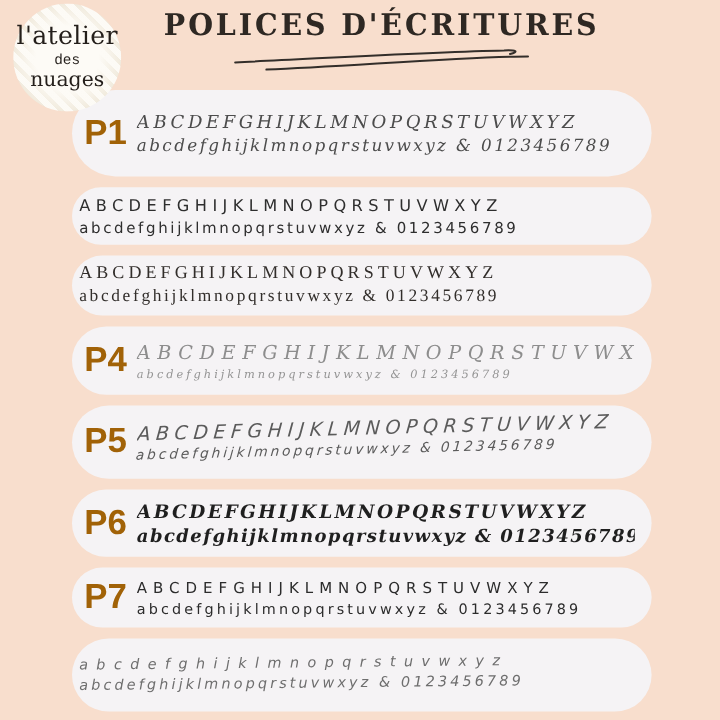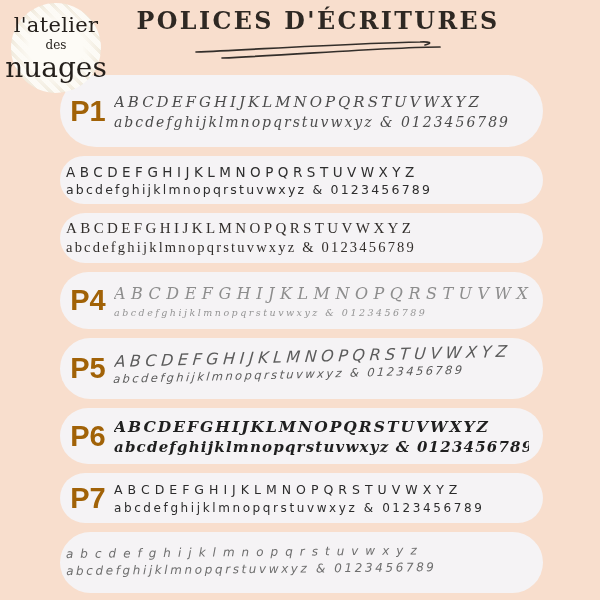--- a/index.html
+++ b/index.html
@@ -36,22 +36,22 @@
       repeating-linear-gradient(45deg, #e9e0cd 0 3.5px, #fcfaf5 3.5px 9px);
     display:flex;align-items:center;justify-content:center;
     z-index:5;
   }
   .badge-text{
     text-align:center;color:#241f1b;
     font-family:"DejaVu Serif", serif;
     line-height:1;
   }
   .badge-l1{display:block;font-size:21px;letter-spacing:.3px;}
-  .badge-l2{display:block;font-size:12px;margin-top:3px;}
-  .badge-l3{display:block;font-size:28px;margin-top:3px;}
+  .badge-l2{display:block;font-size:12px;margin-top:3px;font-family:Liberation Mono, monospace;}
+  .badge-l3{display:block;font-size:17px;margin-top:3px;}
 
   
   .rows{
     position:absolute;left:60px;top:75px;width:483px;
     display:flex;flex-direction:column;gap:9px;
   }
   .pill{
     background:#f5f3f5;border-radius:36px;
     display:flex;align-items:center;
     padding:0 14px 0 6px;box-sizing:border-box;

